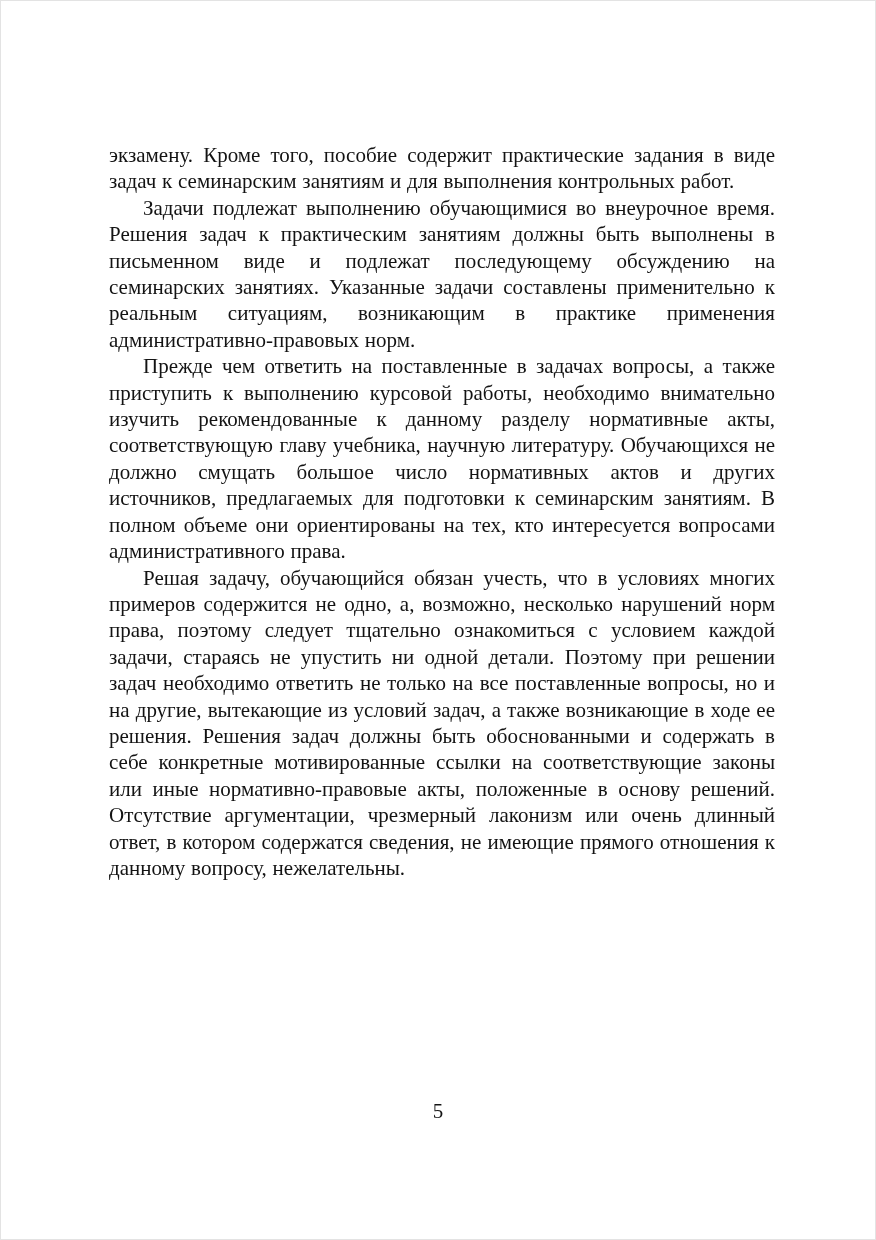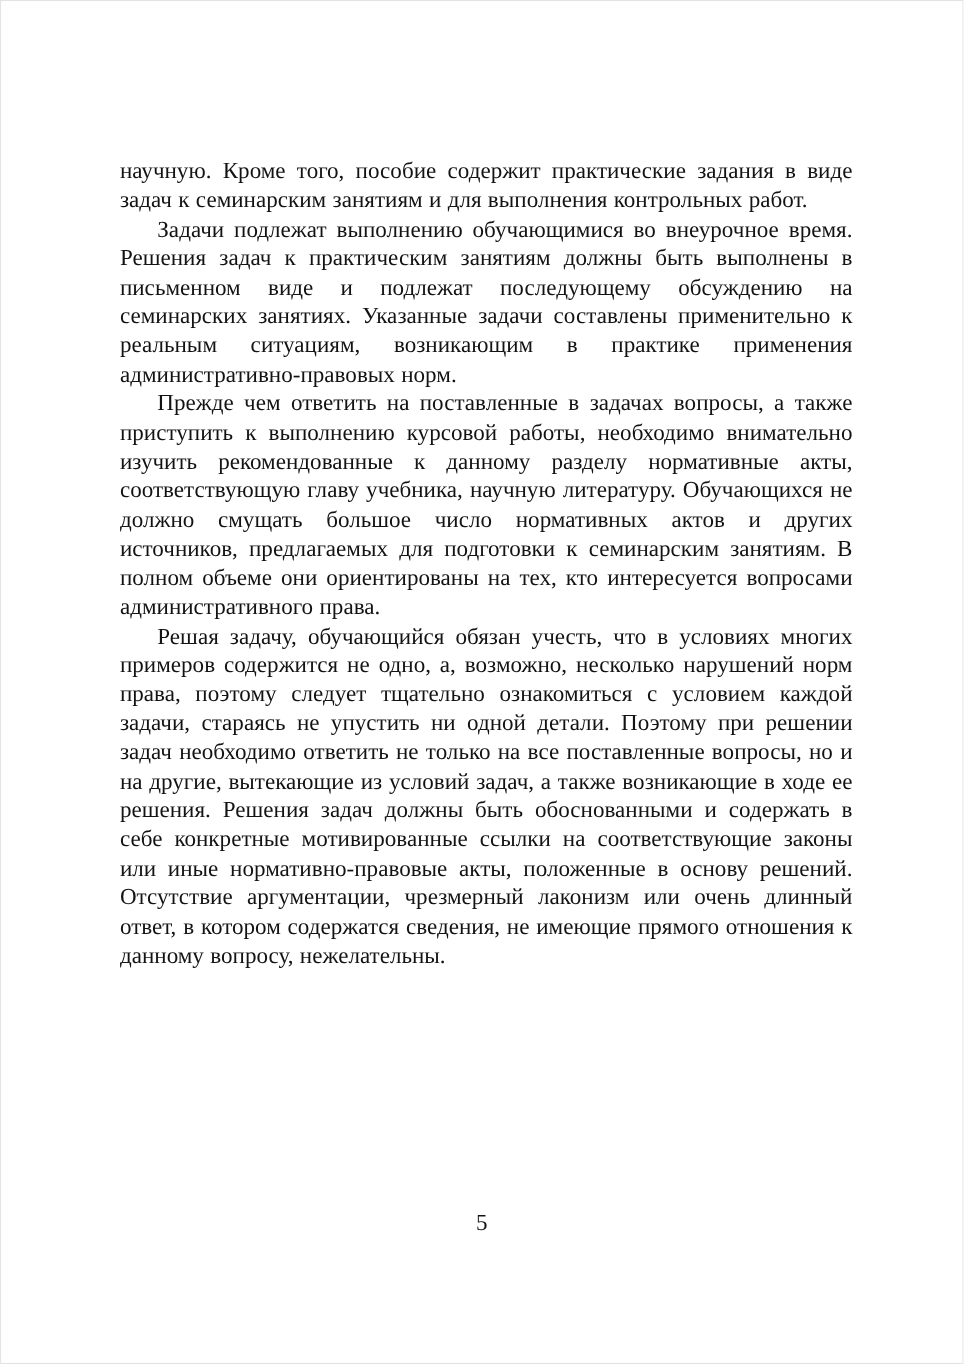--- a/index.html
+++ b/index.html
@@ -50,19 +50,19 @@
     text-align: center;
     font-size: 21px;
     line-height: 26px;
   }
 </style>
 </head>
 <body>
 
 <div class="page">
   <div class="text-block">
-    <p class="no-indent">научную. Кроме того, пособие содержит практические задания в виде задач к семинарским занятиям и для выполнения контрольных работ.</p>
+    <p class="no-indent">экзамену. Кроме того, пособие содержит практические задания в виде задач к семинарским занятиям и для выполнения контрольных работ.</p>
     <p>Задачи подлежат выполнению обучающимися во внеурочное время. Решения задач к практическим занятиям должны быть выполнены в письменном виде и подлежат последующему обсуждению на семинарских занятиях. Указанные задачи составлены применительно к реальным ситуациям, возникающим в практике применения административно-правовых норм.</p>
     <p>Прежде чем ответить на поставленные в задачах вопросы, а также приступить к выполнению курсовой работы, необходимо внимательно изучить рекомендованные к данному разделу нормативные акты, соответствующую главу учебника, научную литературу. Обучающихся не должно смущать большое число нормативных актов и других источников, предлагаемых для подготовки к семинарским занятиям. В полном объеме они ориентированы на тех, кто интересуется вопросами административного права.</p>
     <p>Решая задачу, обучающийся обязан учесть, что в условиях многих примеров содержится не одно, а, возможно, несколько нарушений норм права, поэтому следует тщательно ознакомиться с условием каждой задачи, стараясь не упустить ни одной детали. Поэтому при решении задач необходимо ответить не только на все поставленные вопросы, но и на другие, вытекающие из условий задач, а также возникающие в ходе ее решения. Решения задач должны быть обоснованными и содержать в себе конкретные мотивированные ссылки на соответствующие законы или иные нормативно-правовые акты, положенные в основу решений. Отсутствие аргументации, чрезмерный лаконизм или очень длинный ответ, в котором содержатся сведения, не имеющие прямого отношения к данному вопросу, нежелательны.</p>
   </div>
   <div class="page-number">5</div>
 </div>
 
 </body></html>

